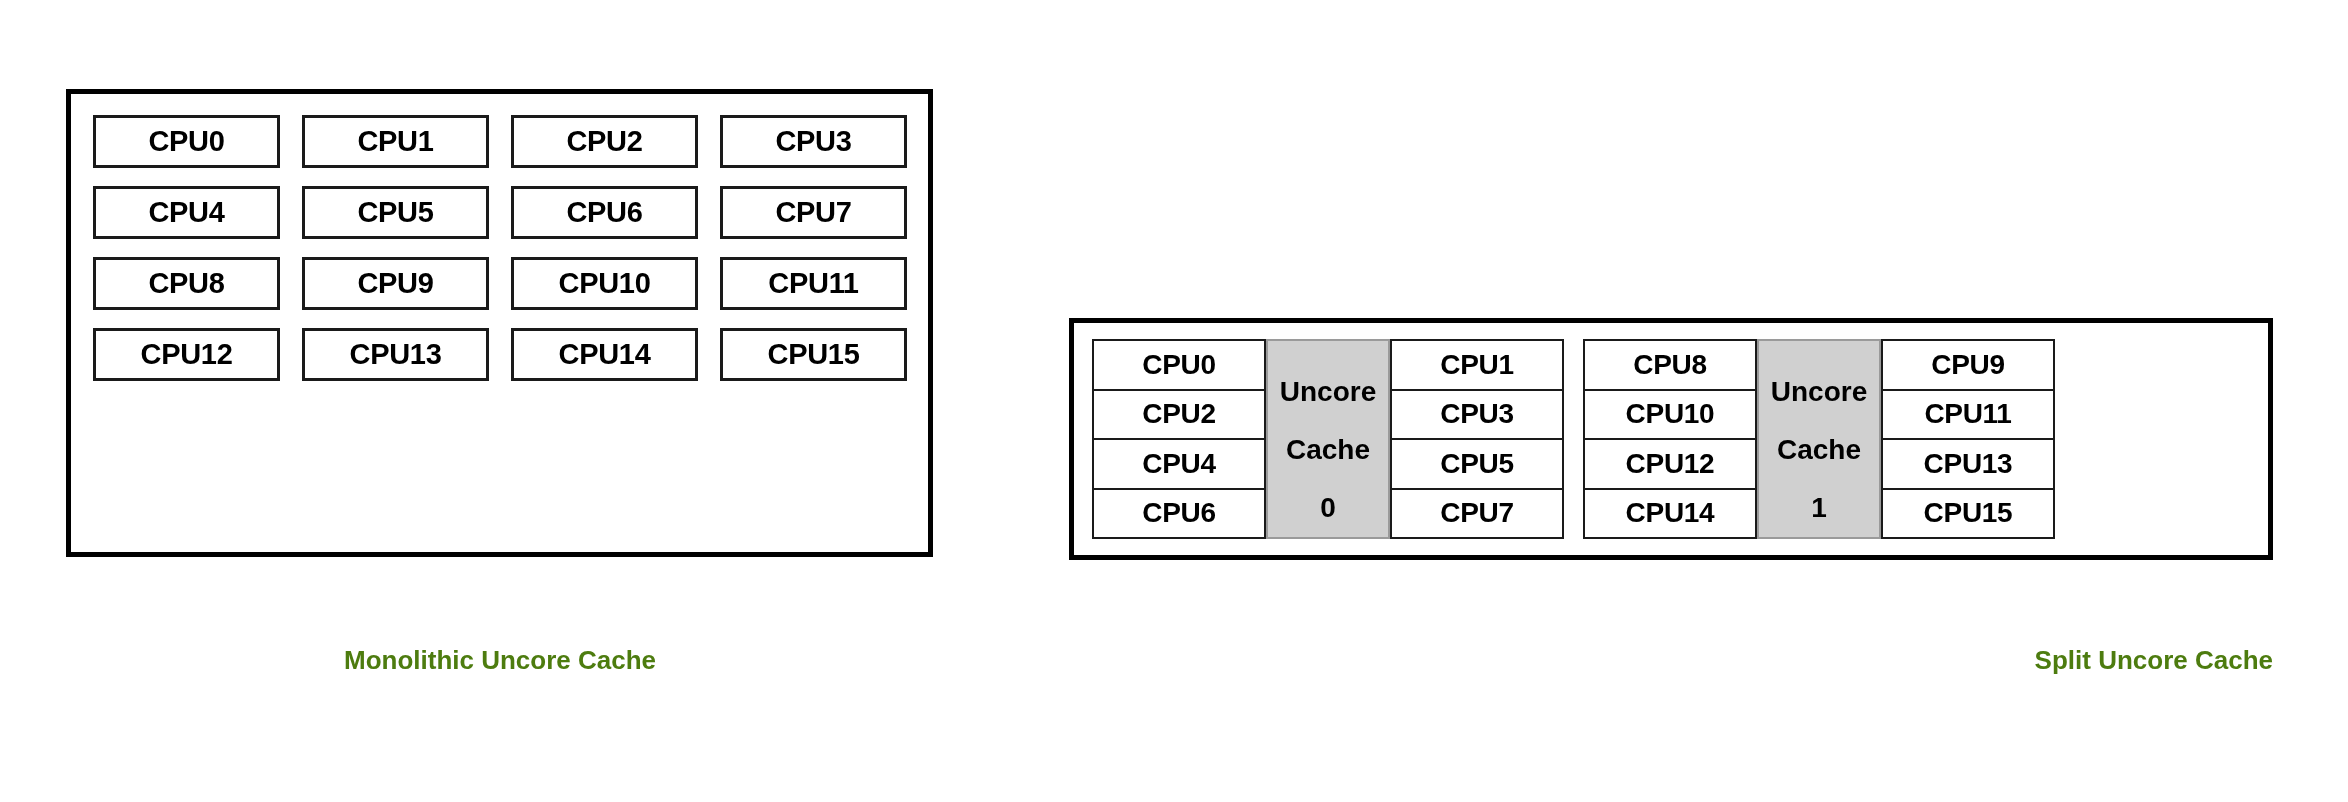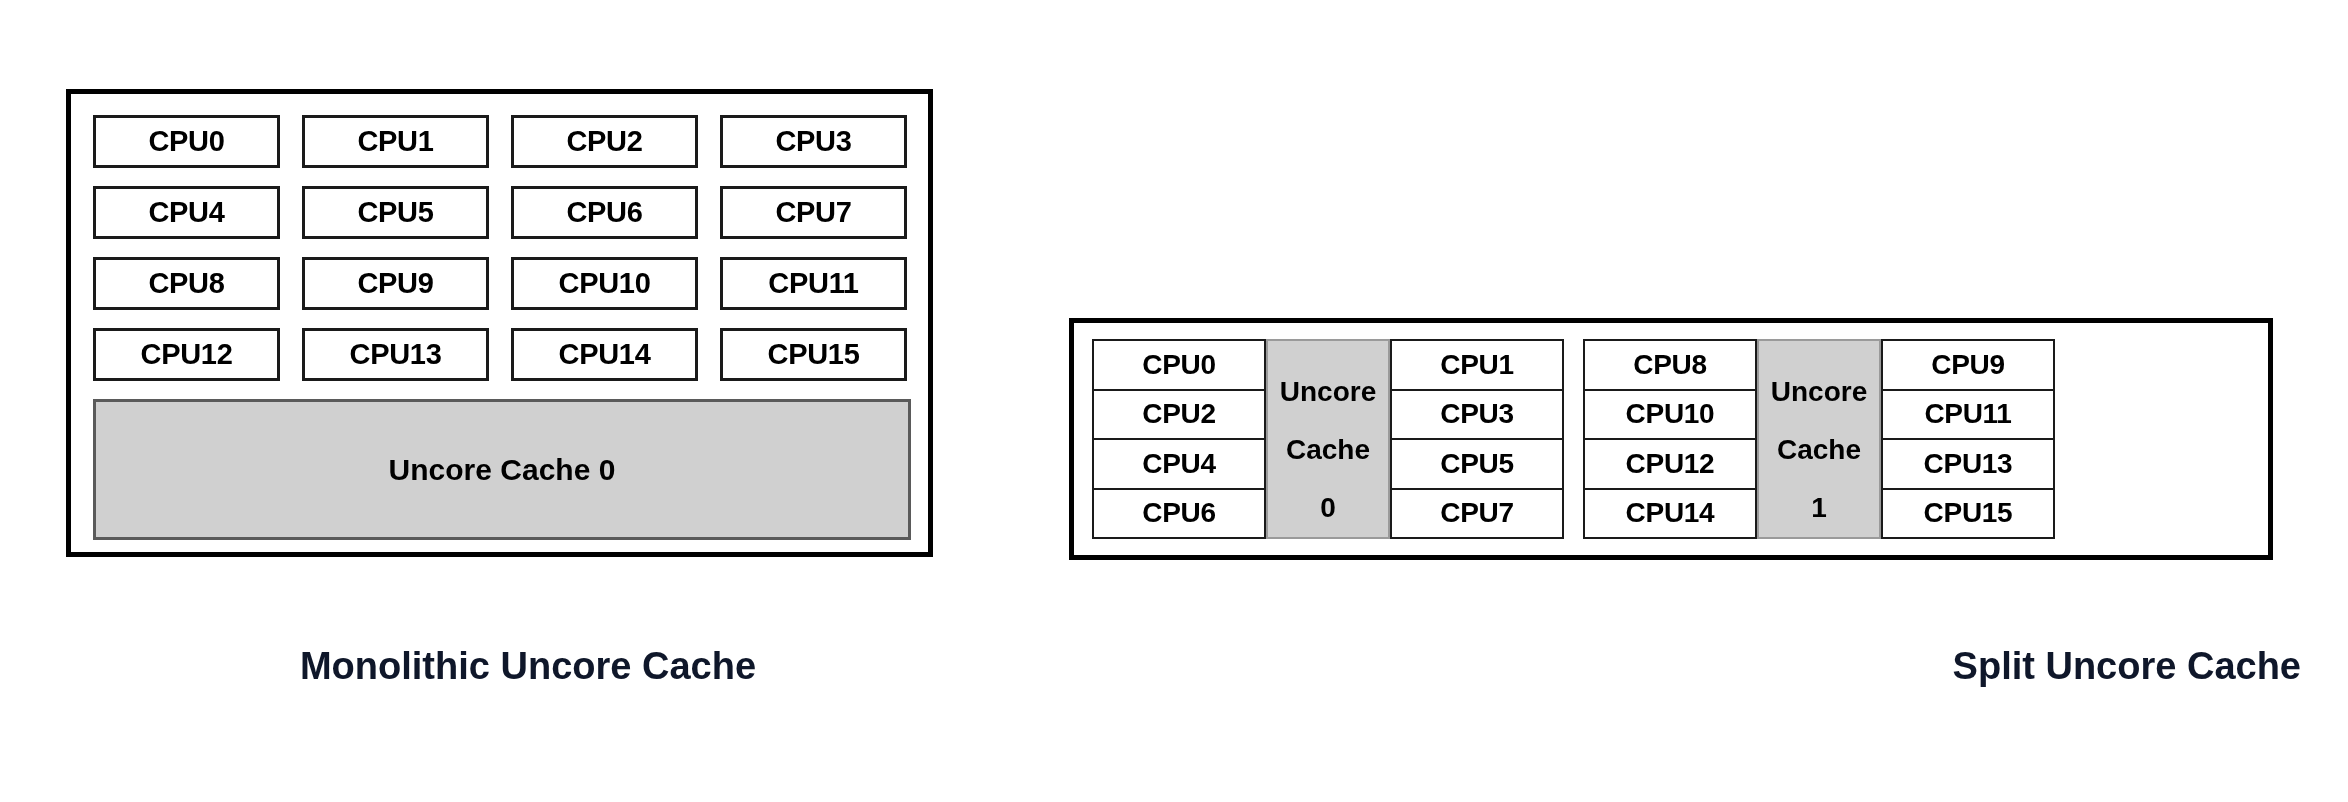--- a/index.html
+++ b/index.html
@@ -123,27 +123,26 @@
     font-stretch: condensed;
     color: #000000;
     line-height: 1.28;
     text-align: center;
   }
   .split-uncore-cache span { display: block; margin-top: 22px; }
 
   
   .caption {
     position: absolute;
-    font-size: 38px;
-    font-weight: bold;
-    font-stretch: condensed;
-    color: #0f172a;
+    font-size: 26px;
+    font-weight: bold;
+    font-stretch: condensed;
+    color: #4d7c0f;
     white-space: nowrap;
     text-align: center;
-    margin-left: 28px;
   }
   #caption-monolithic {
     left: 0px;
     top: 645px;
     width: 1000px;
   }
   #caption-split {
     left: 1069px;
     top: 645px;
     width: 1204px;
@@ -165,21 +164,20 @@
     <div class="mono-cpu-cell">CPU7</div>
     <div class="mono-cpu-cell">CPU8</div>
     <div class="mono-cpu-cell">CPU9</div>
     <div class="mono-cpu-cell">CPU10</div>
     <div class="mono-cpu-cell">CPU11</div>
     <div class="mono-cpu-cell">CPU12</div>
     <div class="mono-cpu-cell">CPU13</div>
     <div class="mono-cpu-cell">CPU14</div>
     <div class="mono-cpu-cell">CPU15</div>
   </div>
-  <div id="monolithic-uncore-cache">Uncore Cache 0</div>
 </div>
 
 <div id="split-diagram">
 
   <div class="split-cluster" id="split-cluster-0">
     <div class="split-cpu-column">
       <div class="split-cpu-cell">CPU0</div>
       <div class="split-cpu-cell">CPU2</div>
       <div class="split-cpu-cell">CPU4</div>
       <div class="split-cpu-cell">CPU6</div>

